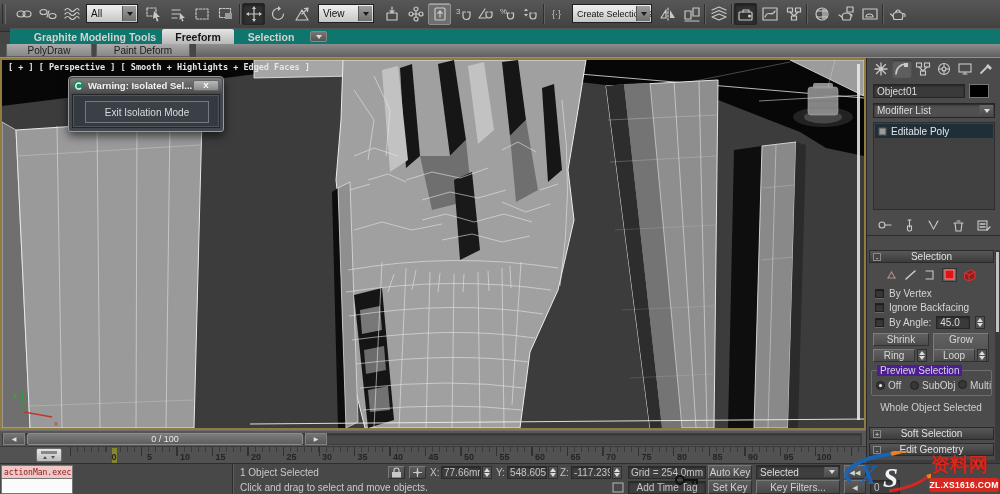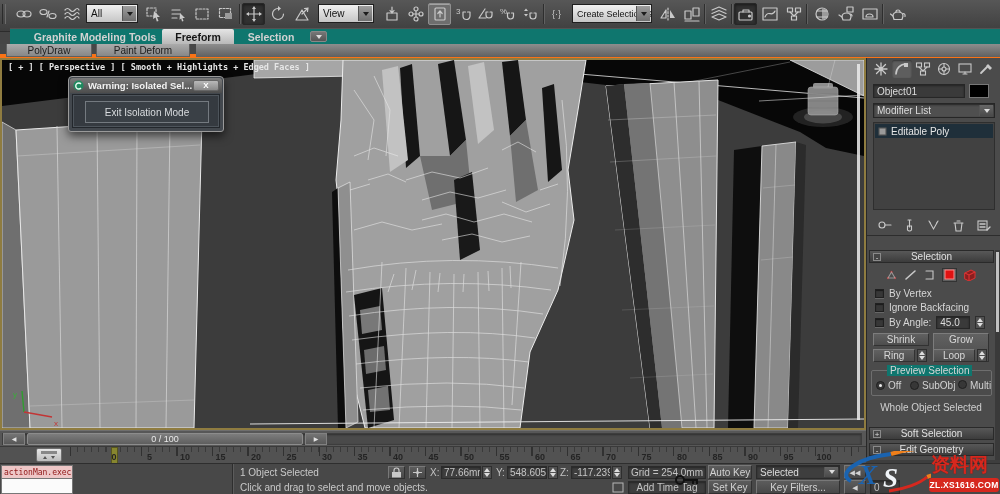--- a/index.html
+++ b/index.html
@@ -17,21 +17,21 @@
 .divider-v{position:absolute;top:4px;width:1px;height:20px;background:#2e2e2e;box-shadow:1px 0 0 #616161}
 .combo{position:absolute;top:4px;height:19px;background:linear-gradient(#f0f0f0,#c6c6c6);border:1px solid #1f1f1f;color:#111;font-size:10px;display:flex;align-items:center;padding-left:4px;overflow:hidden;white-space:nowrap}
 .cArr{position:absolute;right:1px;top:1px;bottom:1px;width:14px;background:linear-gradient(#9d9d9d,#6f6f6f);border-left:1px solid #555;display:flex;align-items:center;justify-content:center}
 .tri-d{width:0;height:0;border-left:3px solid transparent;border-right:3px solid transparent;border-top:4px solid #1c1c1c}
 .tri-dl{width:0;height:0;border-left:3px solid transparent;border-right:3px solid transparent;border-top:4px solid #ddd}
 .tri-ul{width:0;height:0;border-left:3px solid transparent;border-right:3px solid transparent;border-bottom:4px solid #ddd}
 
 #ribbon1{position:absolute;left:10px;top:28px;width:1000px;height:16px;background:#0f766e;border-top:1px solid #535353}
 .rtab{position:absolute;top:0;height:16px;line-height:16px;text-align:center;color:#d2d2d2;font-size:10.5px;font-weight:bold}
 .rtab.active{background:linear-gradient(#e5e5e5,#b5b5b5);color:#141414;border-radius:2px 2px 0 0}
-#ribbon2{position:absolute;left:0;top:44px;width:1000px;height:14px;background:#474747;border-bottom:4px solid #f97316}
+#ribbon2{position:absolute;left:0;top:44px;width:1000px;height:14px;background:#474747;border-bottom:1px solid #f97316}
 #ribbon2 .band{position:absolute;left:196px;right:0;top:0;height:13px;background:linear-gradient(#8d8d8d,#606060)}
 .rtab2{position:absolute;top:0;height:13px;line-height:13px;text-align:center;color:#1b1b1b;font-size:10px;background:linear-gradient(#ababab,#878787);border:1px solid #5f5f5f;border-top:none}
 #ribbon-min{position:absolute;left:310px;top:31px;width:17px;height:11px;background:linear-gradient(#777,#555);border:1px solid #888;border-radius:2px;display:flex;align-items:center;justify-content:center}
 
 #viewport{position:absolute;left:0;top:58px;width:866px;height:372px;background:#3c3c3c;border:2px solid #8f7c40}
 .vplabel{position:absolute;left:6px;top:2px;font-family:"DejaVu Sans Mono",monospace;font-size:8.5px;font-weight:bold;color:#e6e6e6;z-index:5}
 
 #wdialog{position:absolute;left:68px;top:76px;width:156px;height:56px;background:#43484e;border:1px solid #9a9a9a;border-radius:4px 4px 3px 3px;box-shadow:0 4px 10px rgba(0,0,0,.6);z-index:10}
 #wdialog .tbar{position:absolute;left:1px;right:1px;top:1px;height:15px;background:linear-gradient(#7b7b7b,#4c4c4c);border-radius:3px 3px 0 0;display:flex;align-items:center;padding:0 3px;color:#f2f2f2;font-size:9.5px;font-weight:bold}
 #wdialog .body{position:absolute;left:3px;right:3px;top:17px;bottom:3px;background:#353a40;border:1px solid #23272c;box-shadow:inset 0 0 0 1px #4d545b}
@@ -576,21 +576,21 @@
         <span class="tri-ul"></span>
         <span class="tri-dl"></span>
       </span>
     <div class="b3" style="position:absolute;left:66px;top:291px;width:42px;height:13px;line-height:12px;font-size:10px">Loop</div>
     <span class="spin" style="position:absolute;left:110px;top:291px">
         <span class="tri-ul"></span>
         <span class="tri-dl"></span>
       </span>
 
     <div style="position:absolute;left:4px;top:312px;width:121px;height:26px;border:1px solid #6e6e6e;border-radius:2px">
-      <span style="position:absolute;left:15px;top:-6px;background:#0f766e;padding:0 3px;color:#d6d6d6">Preview Selection</span>
+      <span style="position:absolute;left:5px;top:-6px;background:#4c1d95;padding:0 3px;color:#d6d6d6">Preview Selection</span>
       <div style="position:absolute;left:4px;top:9px;display:flex;align-items:center;gap:3px">
           <span class="radio sel"></span>
           <span>Off</span>
         </div>
       <div style="position:absolute;left:38px;top:9px;display:flex;align-items:center;gap:3px">
           <span class="radio"></span>
           <span>SubObj</span>
         </div>
       <div style="position:absolute;left:86px;top:9px;display:flex;gap:3px">
           <span class="radio"></span>

